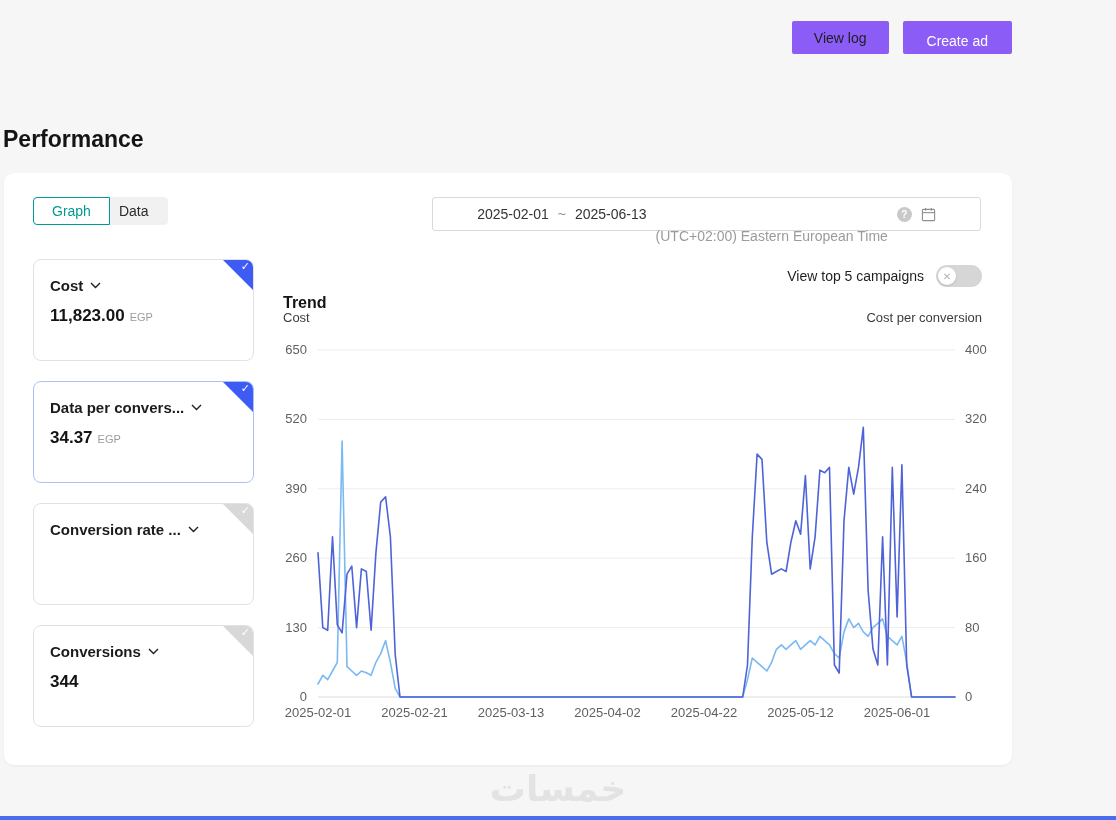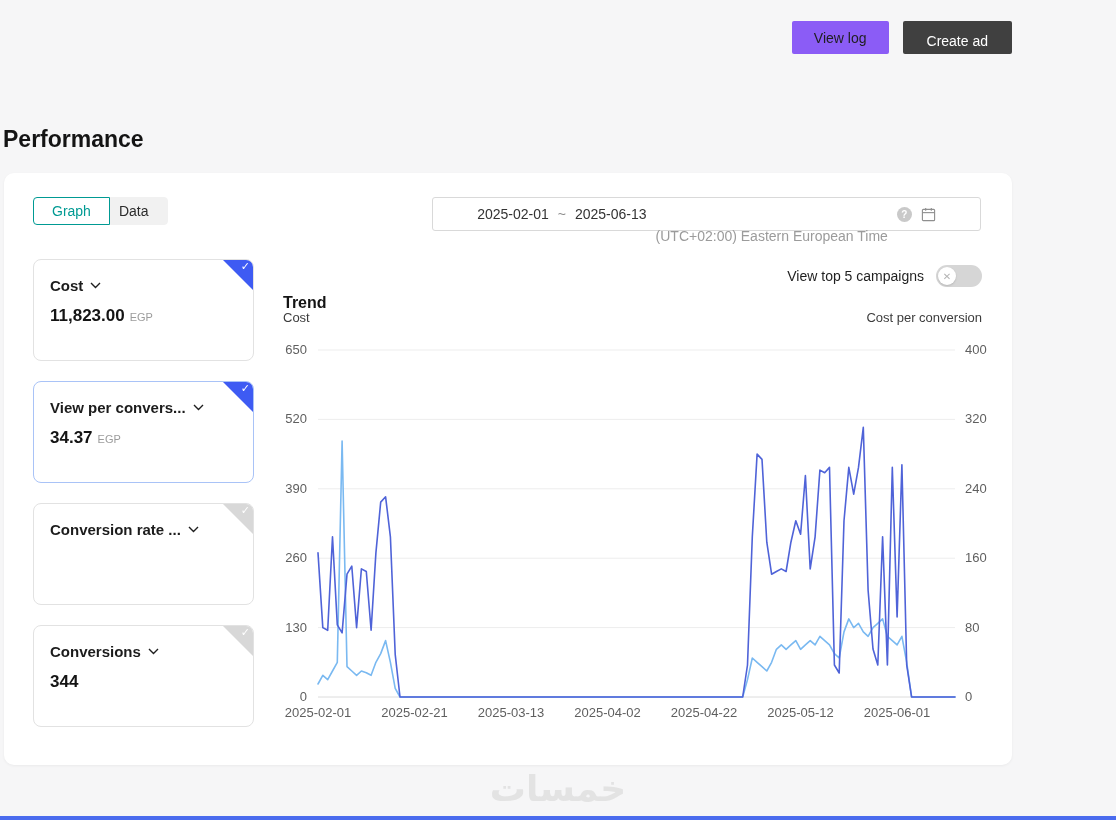--- a/index.html
+++ b/index.html
@@ -7,21 +7,21 @@
   body {
     font-family: "Liberation Sans", sans-serif;
     background:#f6f6f7;
     position:relative;
     overflow:hidden;
     color:#1f1f1f;
   }
   .topbar { position:absolute; top:21px; right:104px; display:flex; gap:14px; }
   .btn { height:33px; border:none; font-size:14px; cursor:pointer; border-radius:2px; font-family:inherit; }
   .btn-secondary { background:#8b5cf6; color:#1f1f1f; padding:0 22px; }
-  .btn-primary { background:#404040; color:#ffffff; padding:12px 24px; }
+  .btn-primary { background:#8b5cf6; color:#ffffff; padding:12px 24px; }
 
   .page-title { position:absolute; left:3px; top:126px; font-size:23px; font-weight:700; color:#141414; }
 
   .card {
     position:absolute; left:4px; top:173px; width:1008px; height:592px;
     background:#ffffff; border-radius:10px; box-shadow:0 1px 3px rgba(0,0,0,0.05);
   }
 
   
   .tabs { position:absolute; left:29px; top:24px; display:flex; }
@@ -118,21 +118,21 @@
         <polyline points="1,1 5.5,5.5 10,1" fill="none" stroke="#1f1f1f" stroke-width="1.4"></polyline>
         </svg>
     </div>
     <div class="m-val"><span>11,823.00</span><span class="m-unit">EGP</span></div>
     <div class="corner"></div>
     <span class="corner-tick">✓</span>
   </div>
 
   <div class="metric selected blue-border" style="top:208px">
     <div class="m-head">
-      <span>View per convers...</span>
+      <span>Data per convers...</span>
       <svg width="11" height="7" viewBox="0 0 11 7">
         <polyline points="1,1 5.5,5.5 10,1" fill="none" stroke="#1f1f1f" stroke-width="1.4"></polyline>
         </svg>
     </div>
     <div class="m-val"><span>34.37</span><span class="m-unit">EGP</span></div>
     <div class="corner"></div>
     <span class="corner-tick">✓</span>
   </div>
 
   <div class="metric" style="top:330px">

